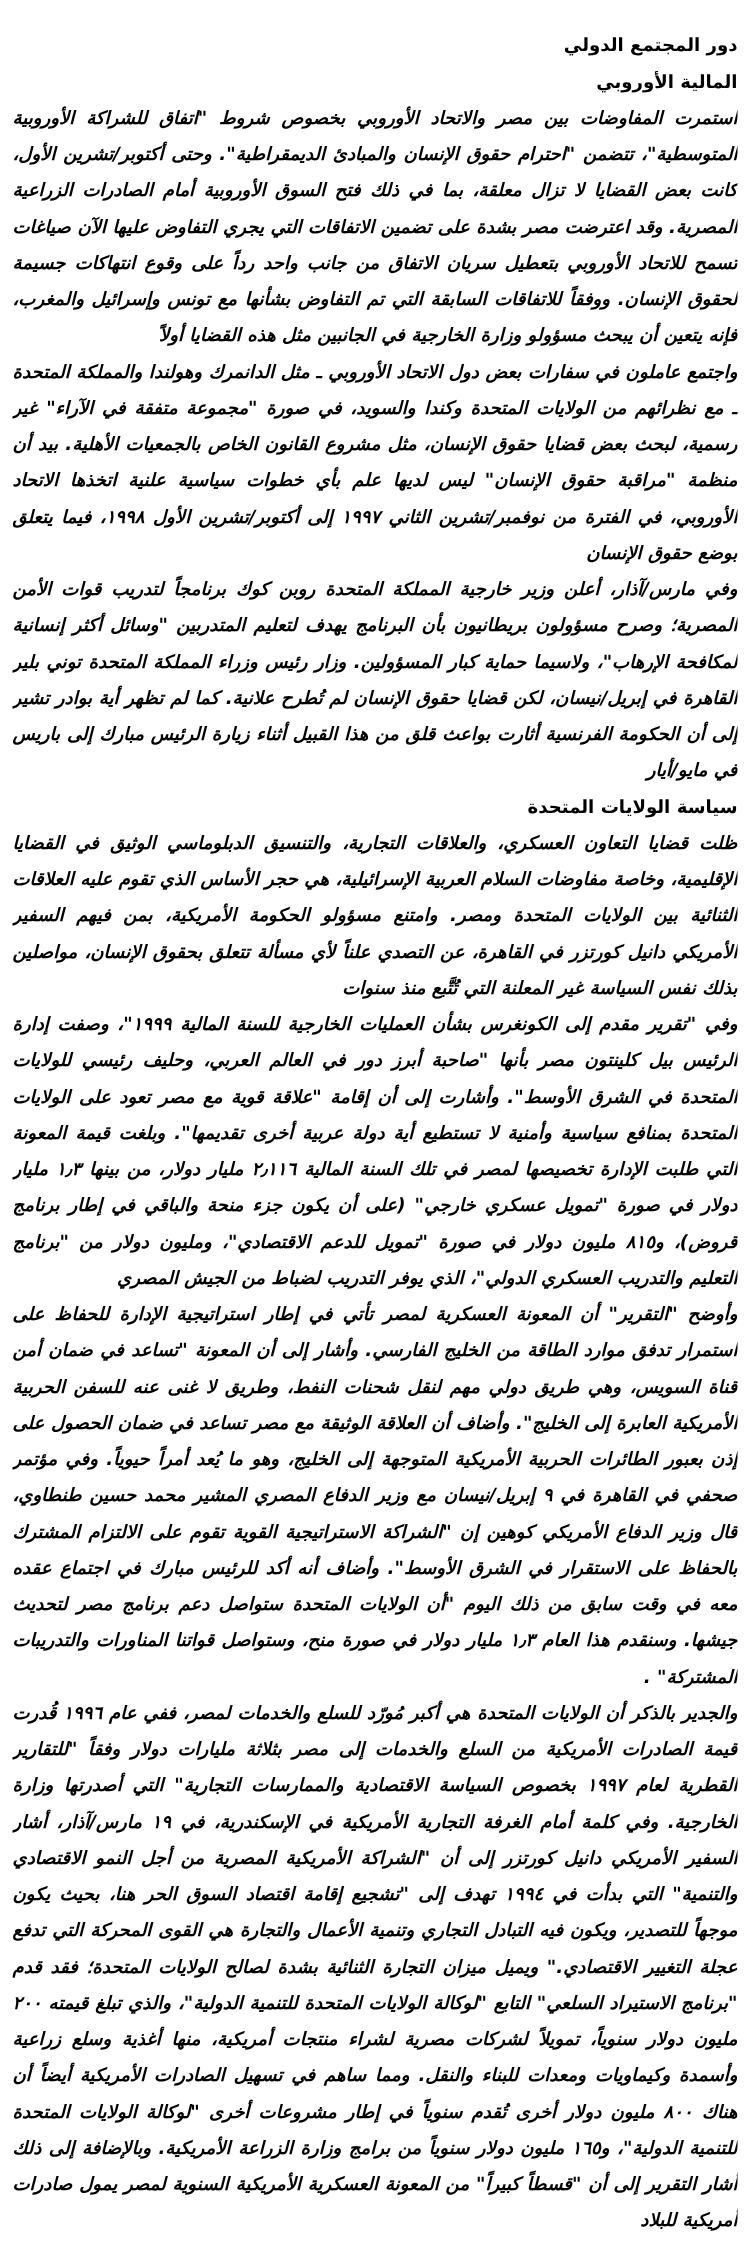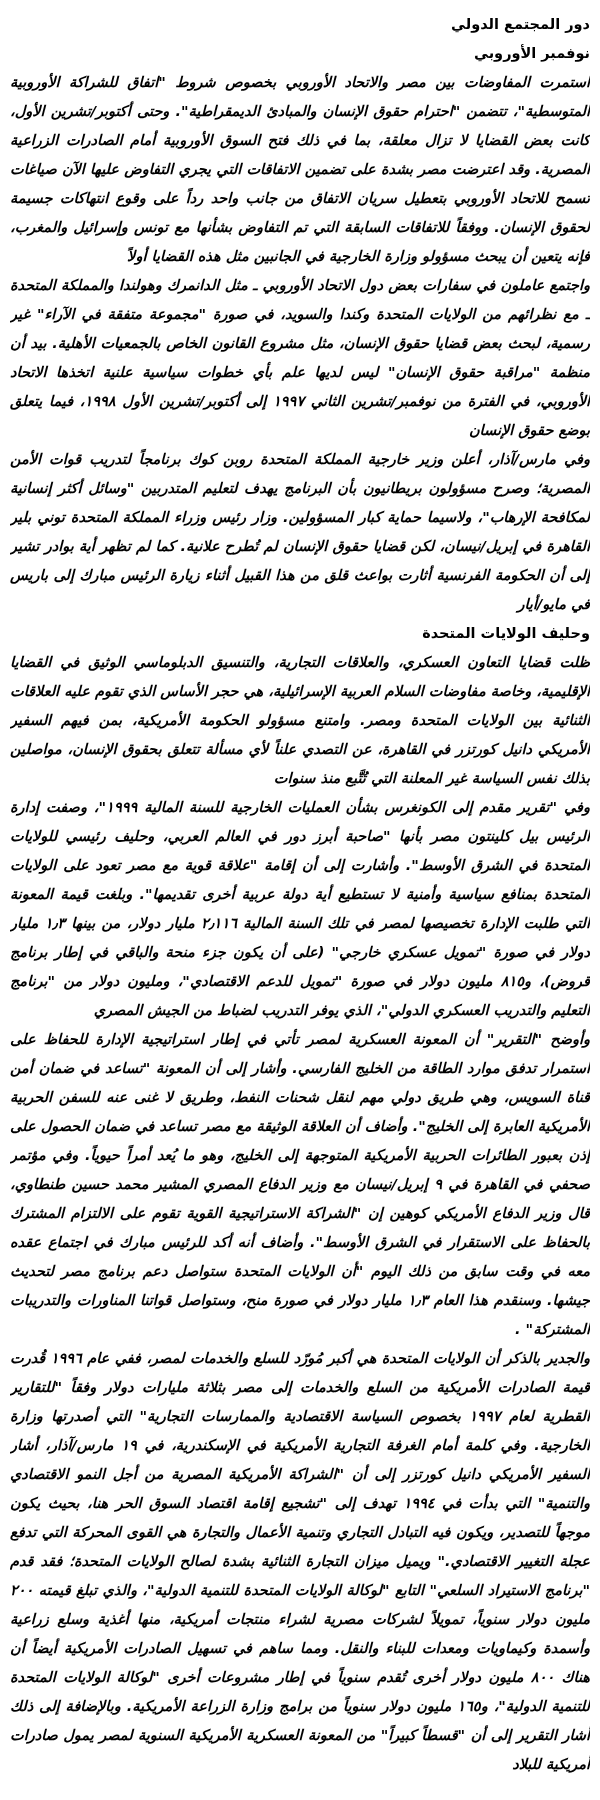--- a/index.html
+++ b/index.html
@@ -6,21 +6,21 @@
     margin: 0;
     padding: 0;
     width: 600px;
     height: 1800px;
     background: #ffffff;
     overflow: hidden;
   }
   .doc {
     direction: rtl;
     width: 580px;
-    margin: 0 auto;
+    margin: 13px auto;
     padding-top: 10px;
     font-family: "DejaVu Sans", sans-serif;
     font-weight: 700;
     font-size: 14.5px;
     line-height: 29px;
     color: #000000;
     max-height: 1780px;
     overflow: hidden;
   }
   .doc .h {
@@ -35,22 +35,22 @@
     padding: 0;
     text-align: justify;
     font-style: italic;
   }
 </style>
 </head>
 <body>
 
 <div class="doc">
   <h1 class="h">دور المجتمع الدولي</h1>
-  <h2 class="h">نوفمبر الأوروبي</h2>
+  <h2 class="h">المالية الأوروبي</h2>
   <p class="p">استمرت المفاوضات بين مصر والاتحاد الأوروبي بخصوص شروط "اتفاق للشراكة الأوروبية المتوسطية"، تتضمن "احترام حقوق الإنسان والمبادئ الديمقراطية". وحتى أكتوبر/تشرين الأول، كانت بعض القضايا لا تزال معلقة، بما في ذلك فتح السوق الأوروبية أمام الصادرات الزراعية المصرية. وقد اعترضت مصر بشدة على تضمين الاتفاقات التي يجري التفاوض عليها الآن صياغات تسمح للاتحاد الأوروبي بتعطيل سريان الاتفاق من جانب واحد رداً على وقوع انتهاكات جسيمة لحقوق الإنسان. ووفقاً للاتفاقات السابقة التي تم التفاوض بشأنها مع تونس وإسرائيل والمغرب، فإنه يتعين أن يبحث مسؤولو وزارة الخارجية في الجانبين مثل هذه القضايا أولاً</p>
   <p class="p">واجتمع عاملون في سفارات بعض دول الاتحاد الأوروبي ـ مثل الدانمرك وهولندا والمملكة المتحدة ـ مع نظرائهم من الولايات المتحدة وكندا والسويد، في صورة "مجموعة متفقة في الآراء" غير رسمية، لبحث بعض قضايا حقوق الإنسان، مثل مشروع القانون الخاص بالجمعيات الأهلية. بيد أن منظمة "مراقبة حقوق الإنسان" ليس لديها علم بأي خطوات سياسية علنية اتخذها الاتحاد الأوروبي، في الفترة من نوفمبر/تشرين الثاني ١٩٩٧ إلى أكتوبر/تشرين الأول ١٩٩٨، فيما يتعلق بوضع حقوق الإنسان</p>
   <p class="p">وفي مارس/آذار، أعلن وزير خارجية المملكة المتحدة روبن كوك برنامجاً لتدريب قوات الأمن المصرية؛ وصرح مسؤولون بريطانيون بأن البرنامج يهدف لتعليم المتدربين "وسائل أكثر إنسانية لمكافحة الإرهاب"، ولاسيما حماية كبار المسؤولين. وزار رئيس وزراء المملكة المتحدة توني بلير القاهرة في إبريل/نيسان، لكن قضايا حقوق الإنسان لم تُطرح علانية. كما لم تظهر أية بوادر تشير إلى أن الحكومة الفرنسية أثارت بواعث قلق من هذا القبيل أثناء زيارة الرئيس مبارك إلى باريس في مايو/أيار</p>
-  <h2 class="h">وحليف الولايات المتحدة</h2>
+  <h2 class="h">سياسة الولايات المتحدة</h2>
   <p class="p">ظلت قضايا التعاون العسكري، والعلاقات التجارية، والتنسيق الدبلوماسي الوثيق في القضايا الإقليمية، وخاصة مفاوضات السلام العربية الإسرائيلية، هي حجر الأساس الذي تقوم عليه العلاقات الثنائية بين الولايات المتحدة ومصر. وامتنع مسؤولو الحكومة الأمريكية، بمن فيهم السفير الأمريكي دانيل كورتزر في القاهرة، عن التصدي علناً لأي مسألة تتعلق بحقوق الإنسان، مواصلين بذلك نفس السياسة غير المعلنة التي تُتَّبع منذ سنوات</p>
   <p class="p">وفي "تقرير مقدم إلى الكونغرس بشأن العمليات الخارجية للسنة المالية ١٩٩٩"، وصفت إدارة الرئيس بيل كلينتون مصر بأنها "صاحبة أبرز دور في العالم العربي، وحليف رئيسي للولايات المتحدة في الشرق الأوسط". وأشارت إلى أن إقامة "علاقة قوية مع مصر تعود على الولايات المتحدة بمنافع سياسية وأمنية لا تستطيع أية دولة عربية أخرى تقديمها". وبلغت قيمة المعونة التي طلبت الإدارة تخصيصها لمصر في تلك السنة المالية ٢٫١١٦ مليار دولار، من بينها ١٫٣ مليار دولار في صورة "تمويل عسكري خارجي" (على أن يكون جزء منحة والباقي في إطار برنامج قروض)، و٨١٥ مليون دولار في صورة "تمويل للدعم الاقتصادي"، ومليون دولار من "برنامج التعليم والتدريب العسكري الدولي"، الذي يوفر التدريب لضباط من الجيش المصري</p>
   <p class="p">وأوضح "التقرير" أن المعونة العسكرية لمصر تأتي في إطار استراتيجية الإدارة للحفاظ على استمرار تدفق موارد الطاقة من الخليج الفارسي. وأشار إلى أن المعونة "تساعد في ضمان أمن قناة السويس، وهي طريق دولي مهم لنقل شحنات النفط، وطريق لا غنى عنه للسفن الحربية الأمريكية العابرة إلى الخليج". وأضاف أن العلاقة الوثيقة مع مصر تساعد في ضمان الحصول على إذن بعبور الطائرات الحربية الأمريكية المتوجهة إلى الخليج، وهو ما يُعد أمراً حيوياً. وفي مؤتمر صحفي في القاهرة في ٩ إبريل/نيسان مع وزير الدفاع المصري المشير محمد حسين طنطاوي، قال وزير الدفاع الأمريكي كوهين إن "الشراكة الاستراتيجية القوية تقوم على الالتزام المشترك بالحفاظ على الاستقرار في الشرق الأوسط". وأضاف أنه أكد للرئيس مبارك في اجتماع عقده معه في وقت سابق من ذلك اليوم "أن الولايات المتحدة ستواصل دعم برنامج مصر لتحديث جيشها. وسنقدم هذا العام ١٫٣ مليار دولار في صورة منح، وستواصل قواتنا المناورات والتدريبات المشتركة" .</p>
   <p class="p">والجدير بالذكر أن الولايات المتحدة هي أكبر مُورّد للسلع والخدمات لمصر، ففي عام ١٩٩٦ قُدرت قيمة الصادرات الأمريكية من السلع والخدمات إلى مصر بثلاثة مليارات دولار وفقاً "للتقارير القطرية لعام ١٩٩٧ بخصوص السياسة الاقتصادية والممارسات التجارية" التي أصدرتها وزارة الخارجية. وفي كلمة أمام الغرفة التجارية الأمريكية في الإسكندرية، في ١٩ مارس/آذار، أشار السفير الأمريكي دانيل كورتزر إلى أن "الشراكة الأمريكية المصرية من أجل النمو الاقتصادي والتنمية" التي بدأت في ١٩٩٤ تهدف إلى "تشجيع إقامة اقتصاد السوق الحر هنا، بحيث يكون موجهاً للتصدير، ويكون فيه التبادل التجاري وتنمية الأعمال والتجارة هي القوى المحركة التي تدفع عجلة التغيير الاقتصادي." ويميل ميزان التجارة الثنائية بشدة لصالح الولايات المتحدة؛ فقد قدم "برنامج الاستيراد السلعي" التابع "لوكالة الولايات المتحدة للتنمية الدولية"، والذي تبلغ قيمته ٢٠٠ مليون دولار سنوياً، تمويلاً لشركات مصرية لشراء منتجات أمريكية، منها أغذية وسلع زراعية وأسمدة وكيماويات ومعدات للبناء والنقل. ومما ساهم في تسهيل الصادرات الأمريكية أيضاً أن هناك ٨٠٠ مليون دولار أخرى تُقدم سنوياً في إطار مشروعات أخرى "لوكالة الولايات المتحدة للتنمية الدولية"، و١٦٥ مليون دولار سنوياً من برامج وزارة الزراعة الأمريكية. وبالإضافة إلى ذلك أشار التقرير إلى أن "قسطاً كبيراً" من المعونة العسكرية الأمريكية السنوية لمصر يمول صادرات أمريكية للبلاد</p>
 </div>
 
 </body></html>

